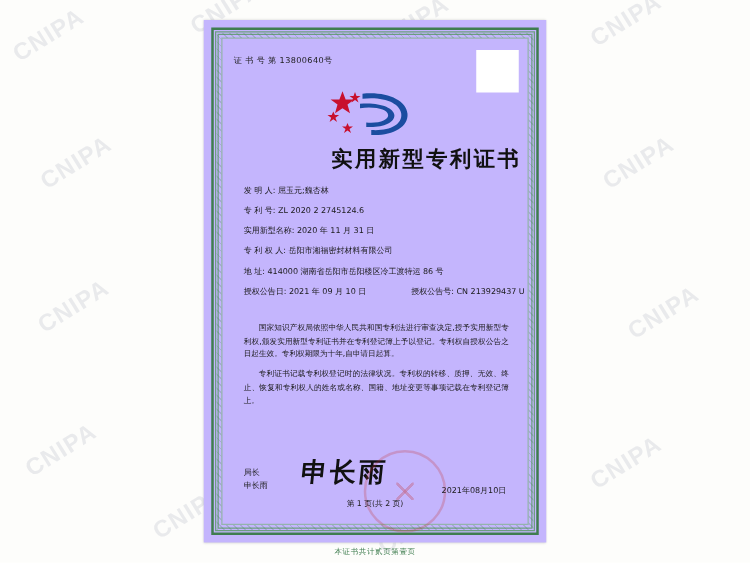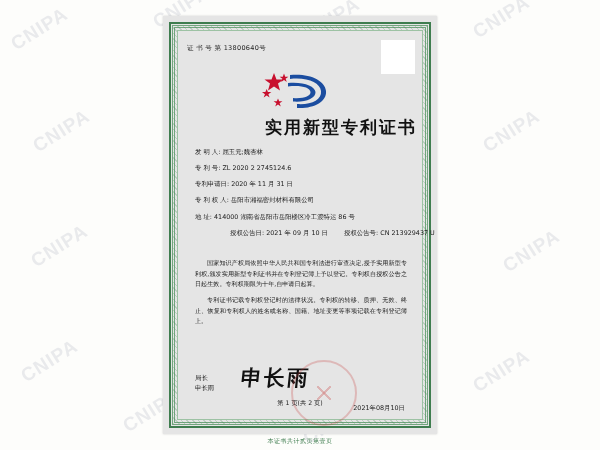--- a/index.html
+++ b/index.html
@@ -37,21 +37,21 @@
     font-family: "Liberation Sans", sans-serif;
   }
 
   
   .sheet {
     position: absolute;
     left: 163px;
     top: 16px;
     width: 274px;
     height: 418px;
-    background: #e5e5e5;
+    background: #c4b5fd;
     box-shadow: 0 0 2px rgba(0,0,0,0.18);
   }
 
   
   .border-outer {
     position: absolute;
     left: 6px;
     top: 6px;
     right: 6px;
     bottom: 6px;
@@ -162,21 +162,21 @@
   .frow {
     font-size: 6.4px;
     color: #1a1a1a;
     line-height: 1.35;
     margin-bottom: 7.5px;
     white-space: nowrap;
     font-family: "DejaVu Sans", sans-serif;
   }
   .flabel { display: inline-block; }
   .fvalue { display: inline-block; }
-  .frow.two { display: flex; gap: 16px; margin-left: 35px; }
+  .frow.two { display: flex; gap: 36px; }
 
   .body-text {
     position: absolute;
     left: 12px;
     right: 10px;
     top: 222px;
     font-size: 6.1px;
     line-height: 1.75;
     color: #1a1a1a;
     text-align: justify;
@@ -206,21 +206,21 @@
     font-size: 21px;
     color: #111;
     font-family: "DejaVu Serif", serif;
     letter-spacing: 2px;
     transform: skewX(-6deg);
     font-weight: bold;
   }
   .sig-date {
     position: absolute;
     right: 2px;
-    top: 46px;
+    top: 30px;
     font-size: 6.4px;
     color: #1a1a1a;
     margin-left: 44px;
   }
   .seal {
     position: absolute;
     left: 96px;
     top: 2px;
     width: 62px;
     height: 62px;
@@ -759,21 +759,21 @@
       <div class="fields">
         <div class="frow">
           <span class="flabel">发 明 人:</span>
           <span class="fvalue">屈玉元;魏杏林</span>
         </div>
         <div class="frow">
           <span class="flabel">专 利 号:</span>
           <span class="fvalue">ZL 2020 2 2745124.6</span>
         </div>
         <div class="frow">
-          <span class="flabel">专利申请日:</span>
+          <span class="flabel">实用新型名称:</span>
           <span class="fvalue">2020 年 11 月 31 日</span>
         </div>
         <div class="frow">
           <span class="flabel">专 利 权 人:</span>
           <span class="fvalue">岳阳市湘福密封材料有限公司</span>
         </div>
         <div class="frow">
           <span class="flabel">地 址:</span>
           <span class="fvalue">414000 湖南省岳阳市岳阳楼区冷工渡特运 86 号</span>
         </div>

